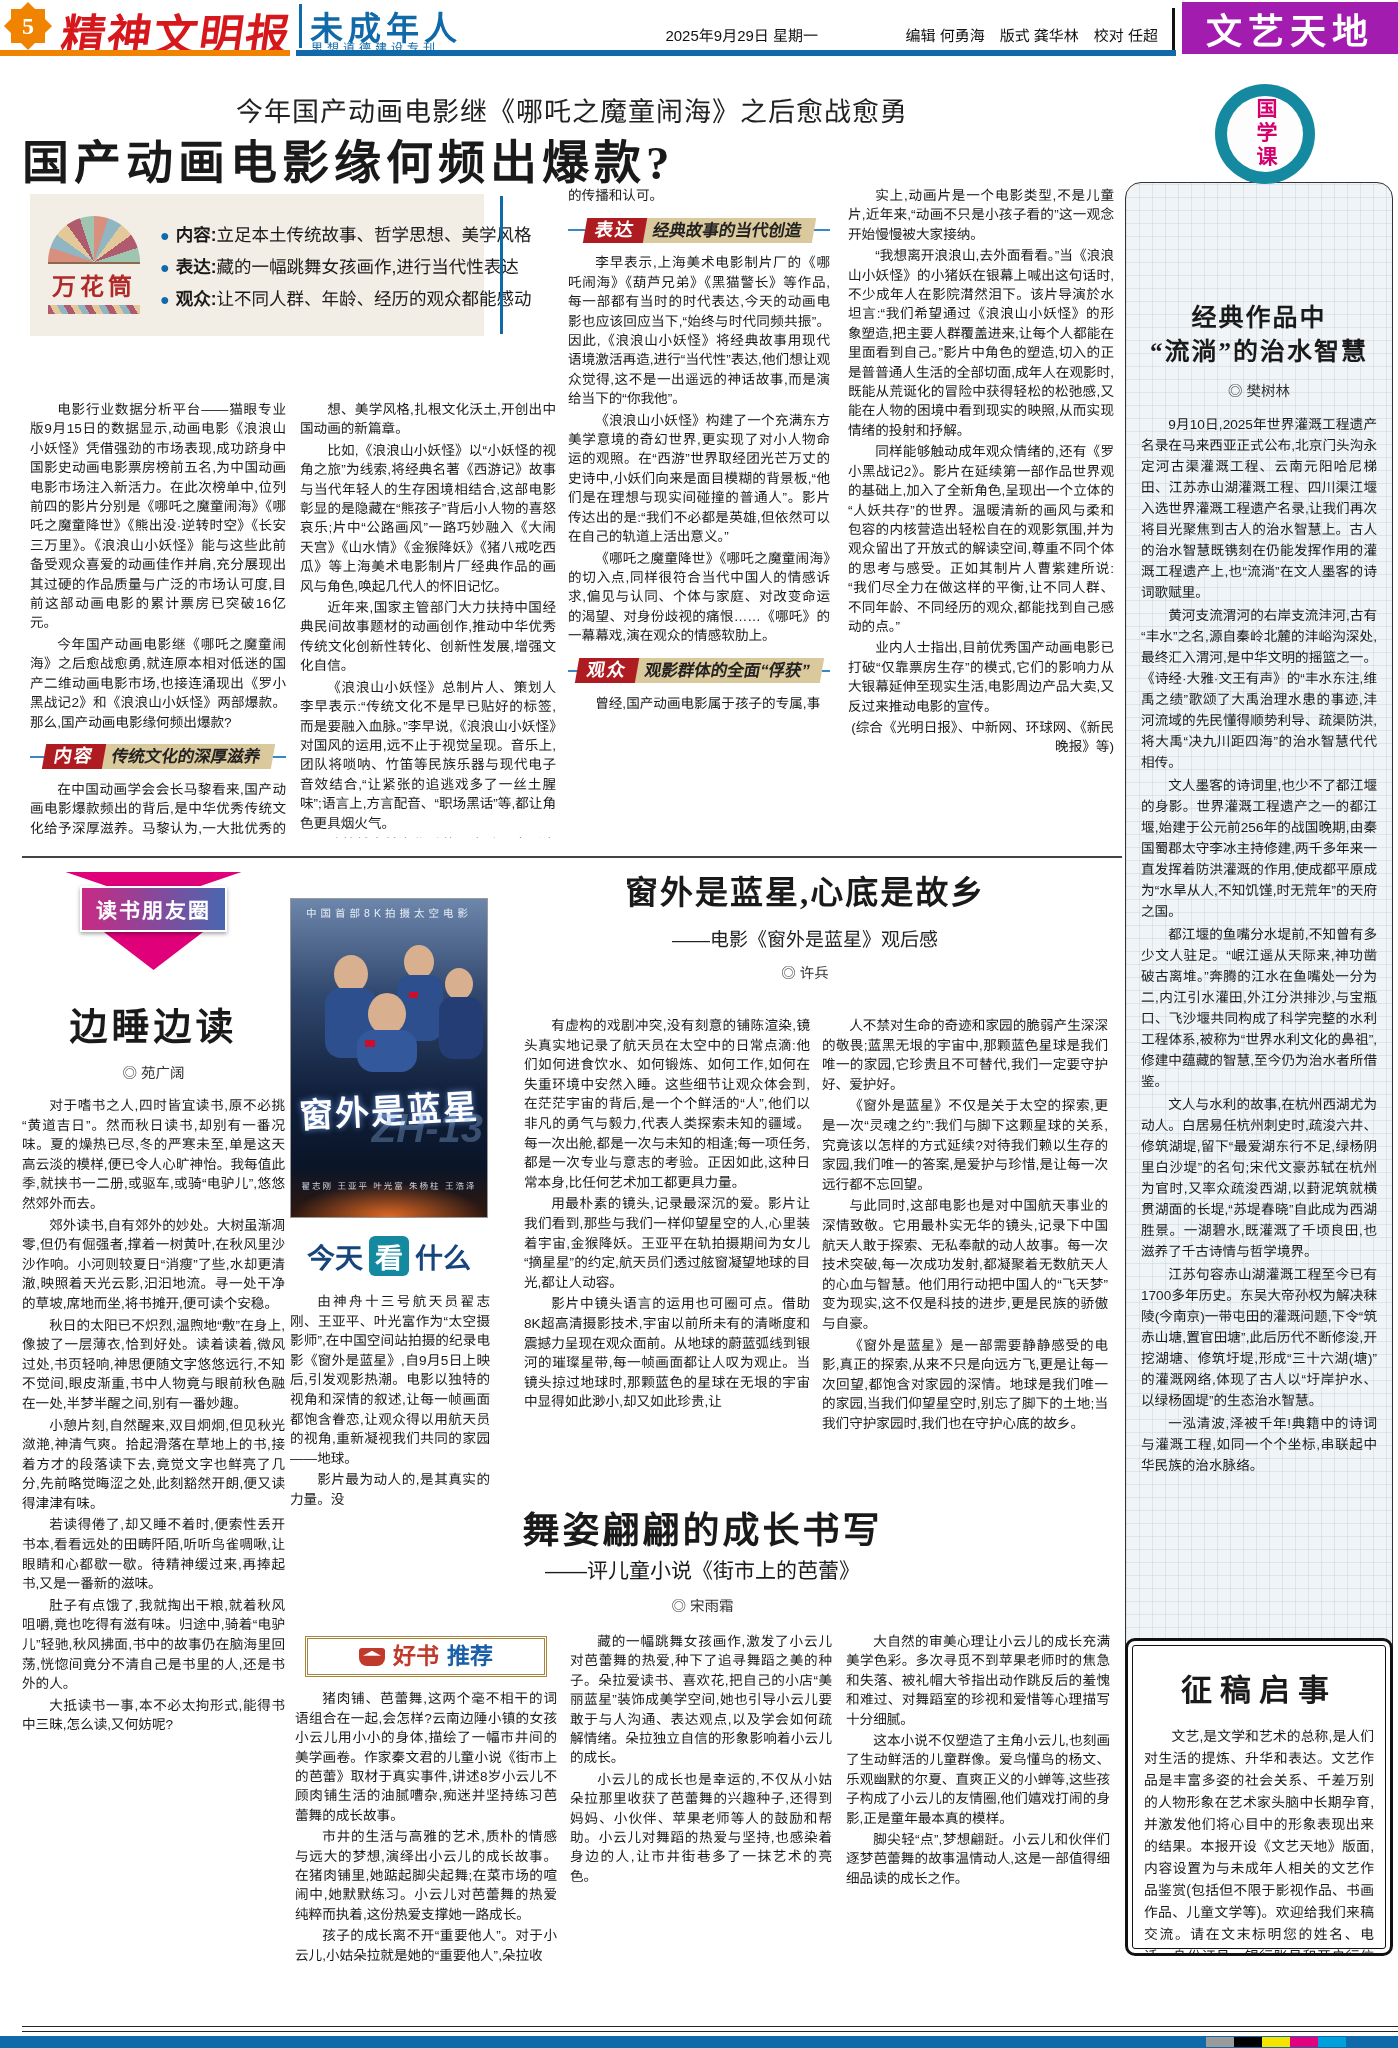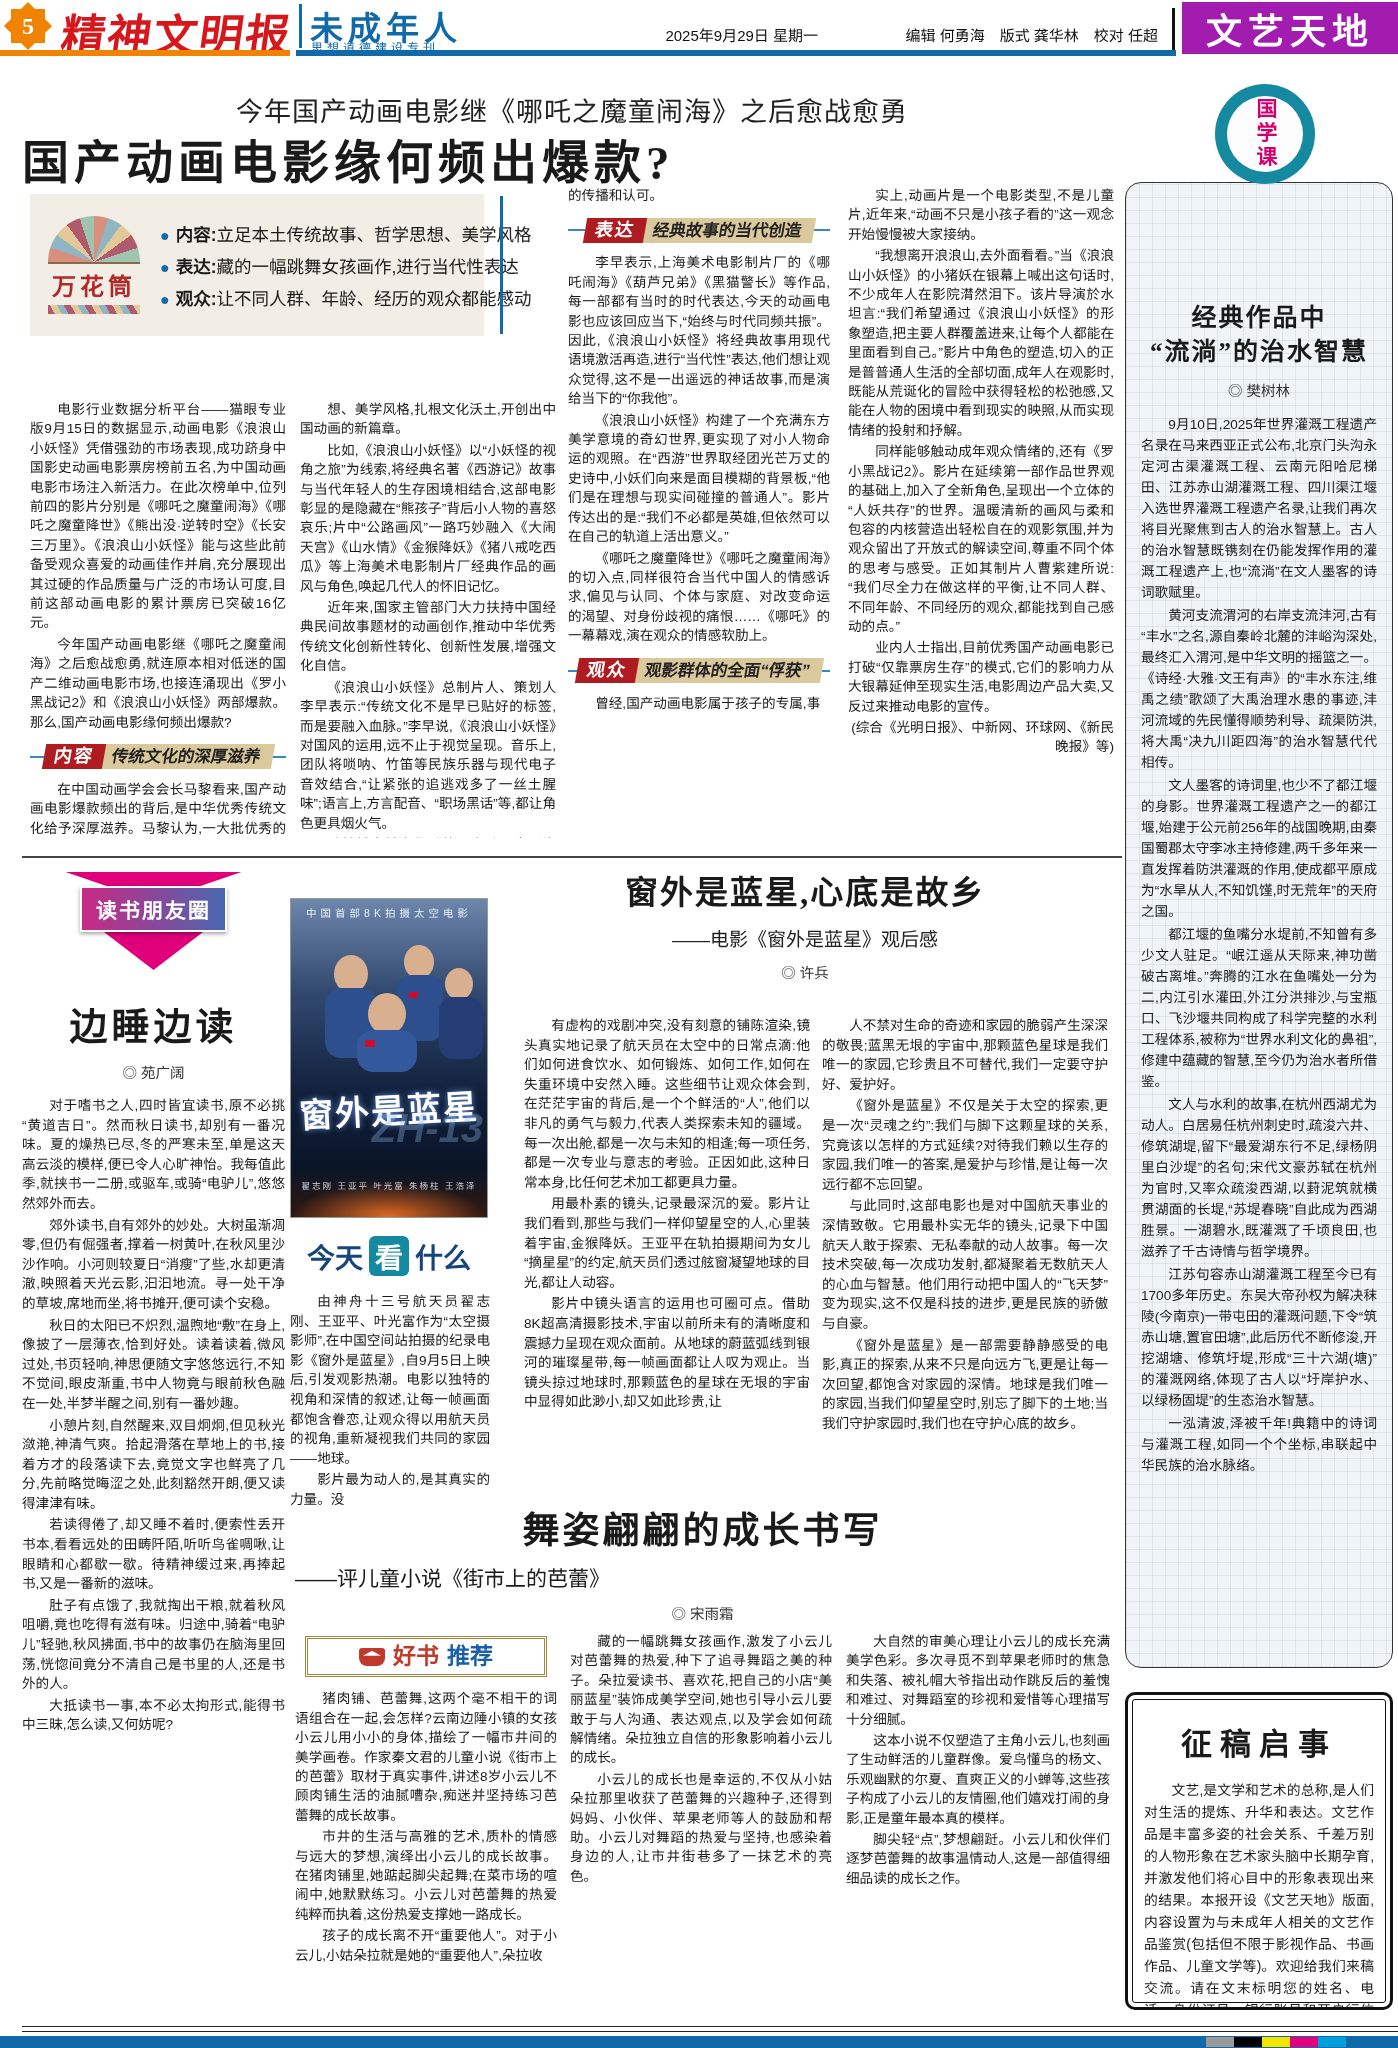--- a/index.html
+++ b/index.html
@@ -92,21 +92,21 @@
   .today{display:flex;align-items:center;justify-content:center;gap:6px;}
   .today .t{font-size:28px;font-weight:900;color:#16457c;font-family:"Liberation Serif",serif;}
   .today .hi{background:#1489a0;color:#fff;font-size:28px;font-weight:900;border-radius:6px;
        padding:0 6px;font-family:"Liberation Serif",serif;}
   .cw-title{font-size:33px;font-weight:900;text-align:center;letter-spacing:2px;
        font-family:"Liberation Serif",serif;white-space:nowrap;}
   .cw-sub{font-size:19px;text-align:center;margin-top:10px;color:#222;}
   
   .bp-title{font-size:37px;font-weight:900;text-align:center;letter-spacing:3px;
        font-family:Liberation Serif, serif;white-space:nowrap;}
-  .bp-sub{font-size:21px;text-align:left;margin-top:8px;}
+  .bp-sub{font-size:21px;text-align:center;margin-top:0;}
   .goodbook{border:3px double #a8843c;display:flex;align-items:center;justify-content:center;
        gap:8px;padding:8px 6px;margin:4px 10px 12px 10px;background:#fff;}
   .goodbook .icon{width:26px;height:18px;background:#c0392b;border-radius:3px 3px 8px 8px;
        position:relative;flex:none;}
   .goodbook .icon::before{content:"";position:absolute;left:4px;top:3px;right:4px;height:5px;background:#fff;
        clip-path:polygon(0 100%,50% 0,100% 100%);}
   .goodbook .a{color:#c0392b;font-size:23px;font-weight:900;font-family:"Liberation Serif",serif;}
   .goodbook .b{color:#1b5fa8;font-size:23px;font-weight:900;font-family:"Liberation Serif",serif;}
   
   .zg-box{border:3px solid #111;border-radius:10px;box-sizing:border-box;padding:18px 16px;
@@ -351,21 +351,21 @@
       </div>
   </div>
   <div class="abs colbody just" style="left:846px;top:1632px;width:264px;height:400px;">
     <div>
         <p>大自然的审美心理让小云儿的成长充满美学色彩。多次寻觅不到苹果老师时的焦急和失落、被礼帽大爷指出动作跳反后的羞愧和难过、对舞蹈室的珍视和爱惜等心理描写十分细腻。</p>
         <p>这本小说不仅塑造了主角小云儿,也刻画了生动鲜活的儿童群像。爱鸟懂鸟的杨文、乐观幽默的尔夏、直爽正义的小蝉等,这些孩子构成了小云儿的友情圈,他们嬉戏打闹的身影,正是童年最本真的模样。</p>
         <p>脚尖轻“点”,梦想翩跹。小云儿和伙伴们逐梦芭蕾舞的故事温情动人,这是一部值得细细品读的成长之作。</p>
       </div>
   </div>
 
-  <div class="abs zg-box" style="left:1125px;top:1692px;width:268px;height:318px;">
+  <div class="abs zg-box" style="left:1125px;top:1638px;width:268px;height:318px;">
     <div class="zg-title">征稿启事</div>
     <div class="zg-body just">
         <p>文艺,是文学和艺术的总称,是人们对生活的提炼、升华和表达。文艺作品是丰富多姿的社会关系、千差万别的人物形象在艺术家头脑中长期孕育,并激发他们将心目中的形象表现出来的结果。本报开设《文艺天地》版面,内容设置为与未成年人相关的文艺作品鉴赏(包括但不限于影视作品、书画作品、儿童文学等)。欢迎给我们来稿交流。请在文末标明您的姓名、电话、身份证号、银行账号和开户行信息。</p>
       </div>
 
   </div>
 
   <div class="abs" style="left:22px;top:2026px;width:1376px;height:4px;border-top:1.5px solid #222;border-bottom:1.5px solid #222;"></div>
   <div class="abs bar-blue" style="left:0;top:2036px;width:1398px;height:12px;"></div>
   <div class="abs regmarks" style="left:1206px;top:2037px;">

